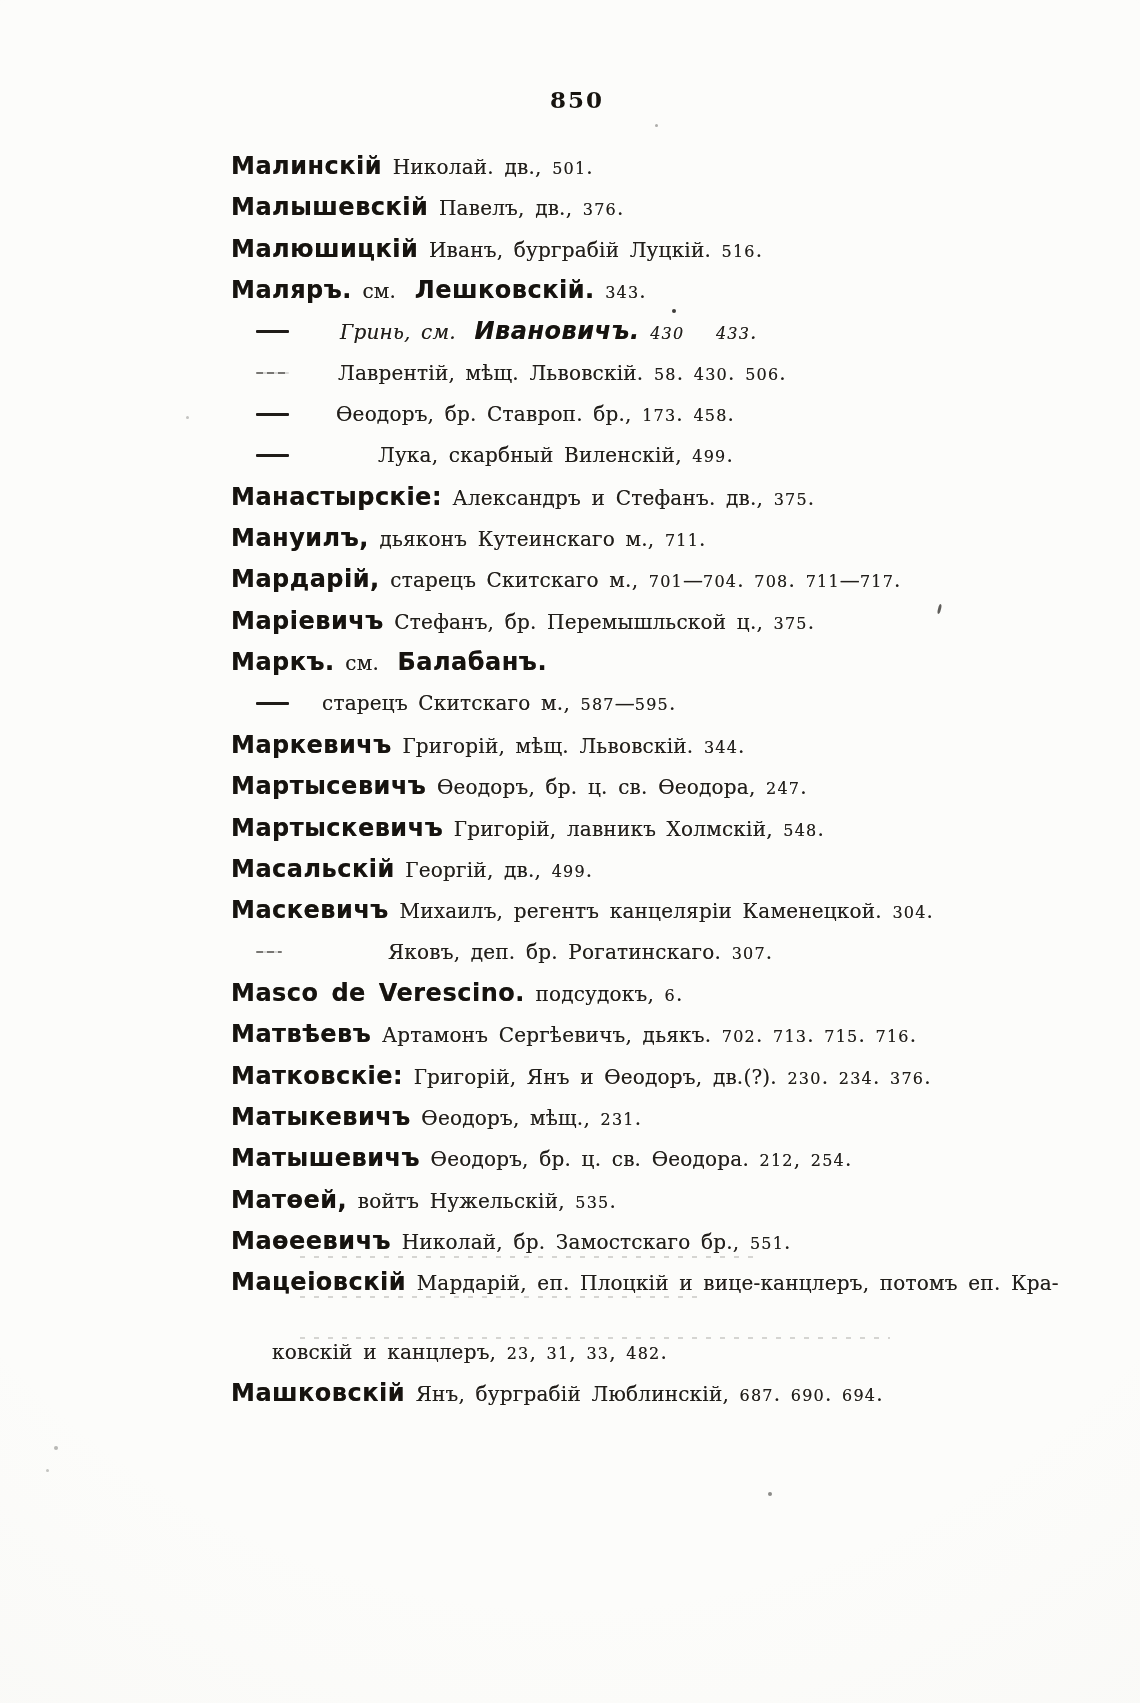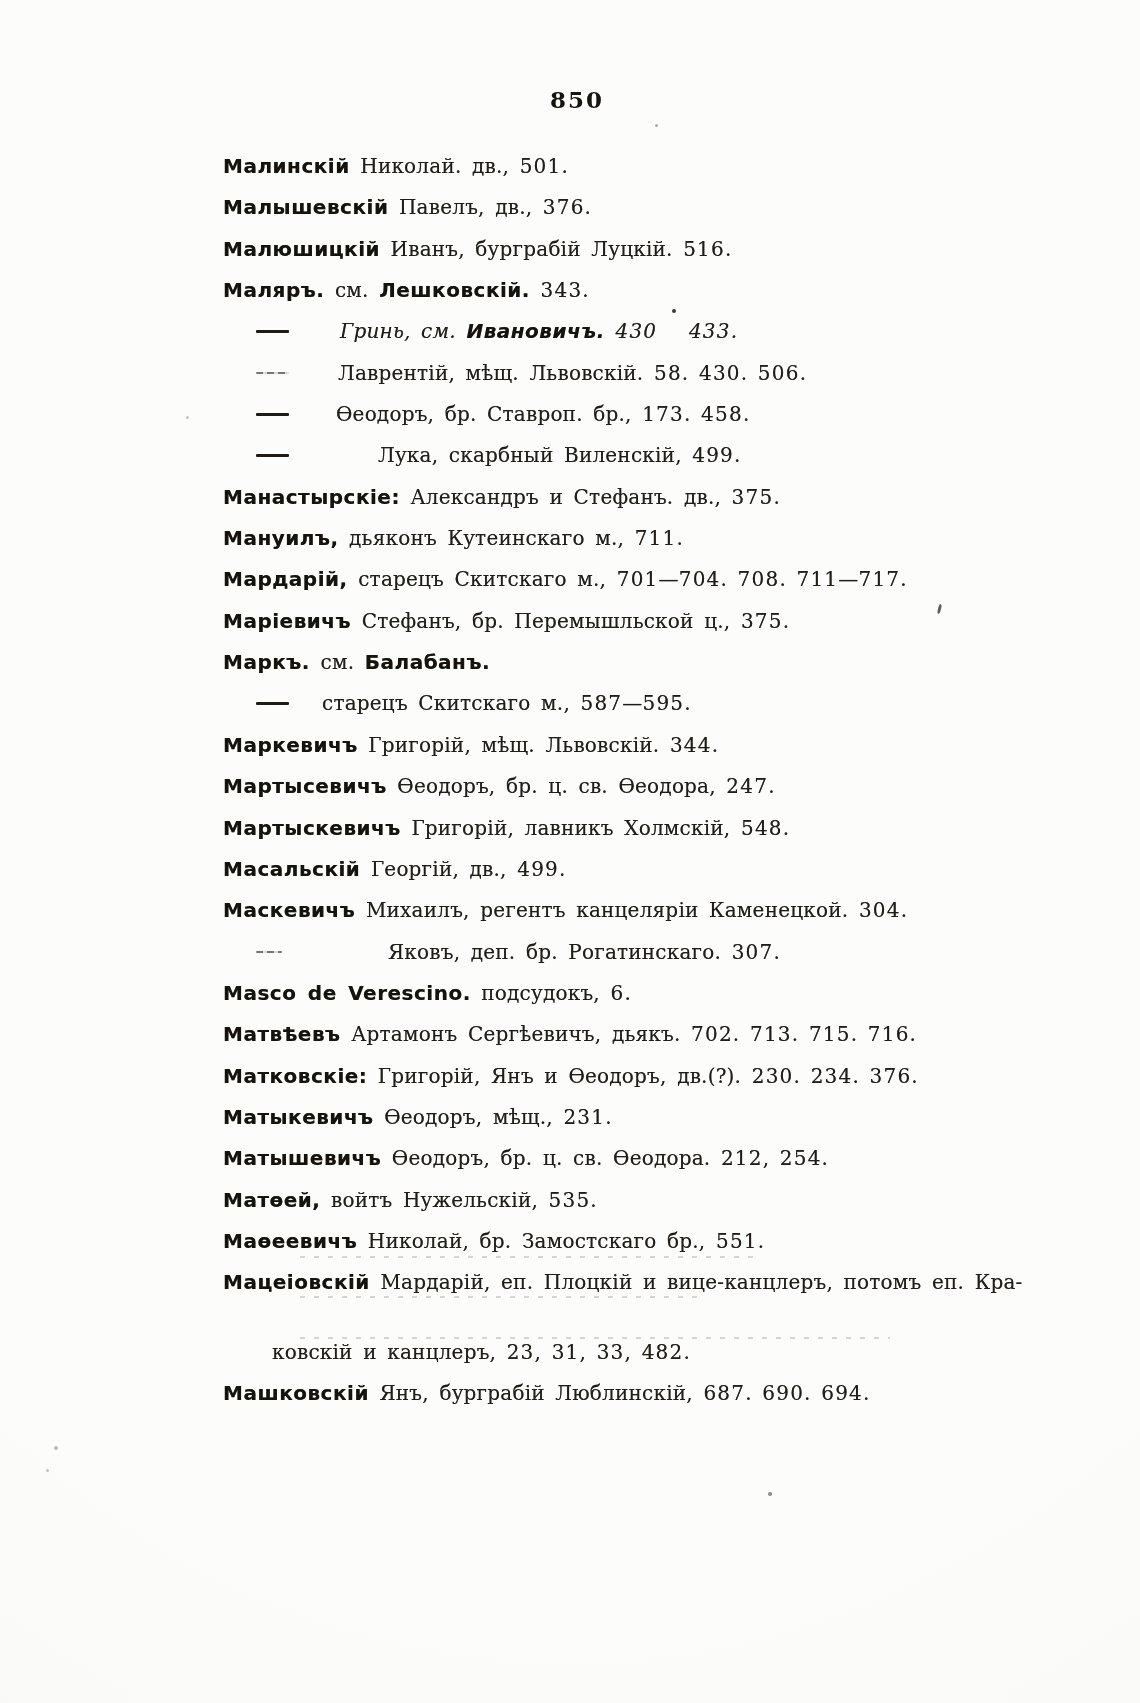--- a/index.html
+++ b/index.html
@@ -35,26 +35,27 @@
     padding-left:223px;
     font-size:20px;
     color:#211e1a;
     word-spacing:4px;
     letter-spacing:.2px;
     text-shadow:0 0 .4px rgba(20,16,10,.55);
   }
   .entry .b{
     font-family:"DejaVu Sans",sans-serif;
     font-weight:700;
-    font-size:20px;
+    font-size:24px;
     letter-spacing:.5px;
     color:#16130f;
+    margin-left:8px;
   }
   .entry .num{
-    font-size:20px;
+    font-size:16px;
     letter-spacing:1.2px;
   }
   .e-cont{padding-left:272px;margin-top:28px;}
   .dash-mark{
     position:absolute;left:256px;top:19px;
     width:33px;height:3px;
     background:#1f1c18;border-radius:1px;
   }
   .faint .dash-mark{
     height:2px;opacity:.6;

